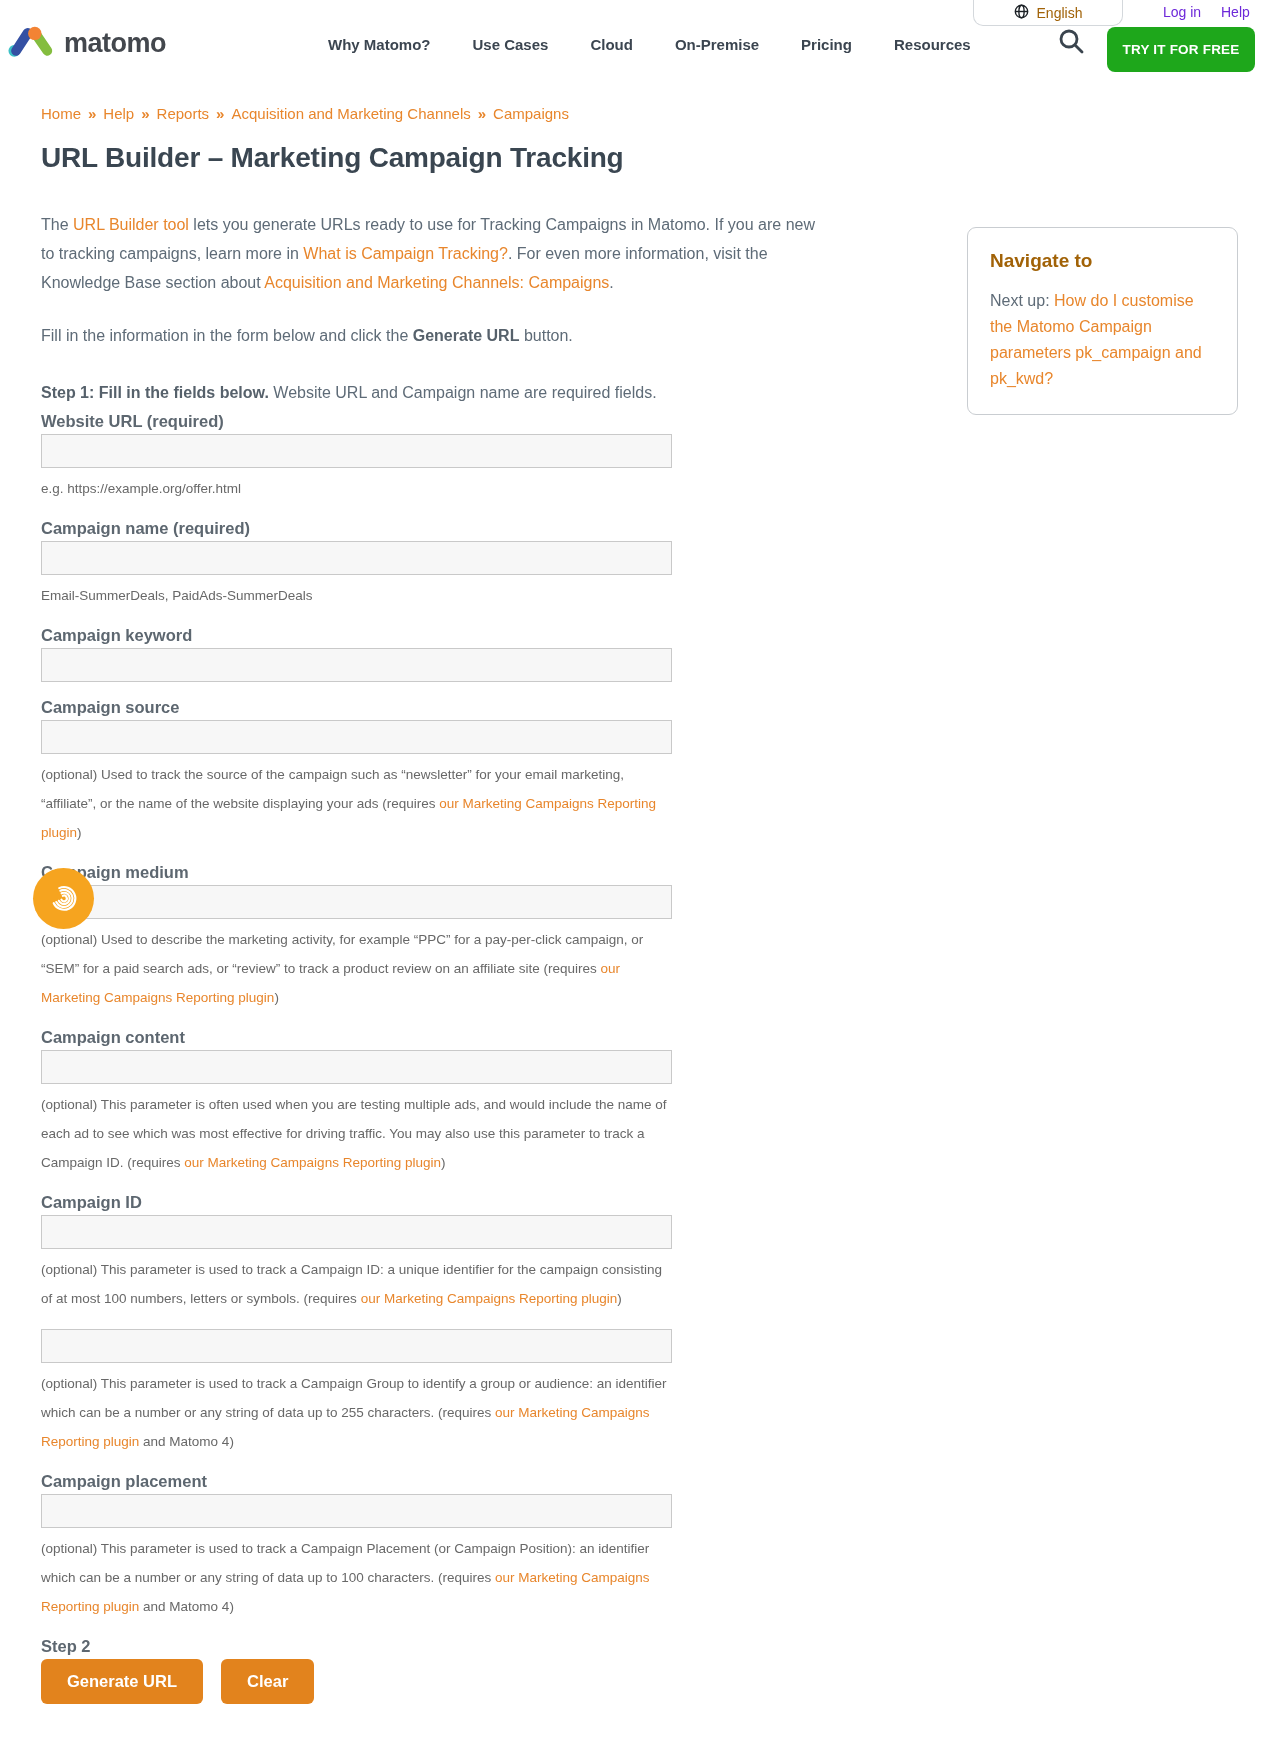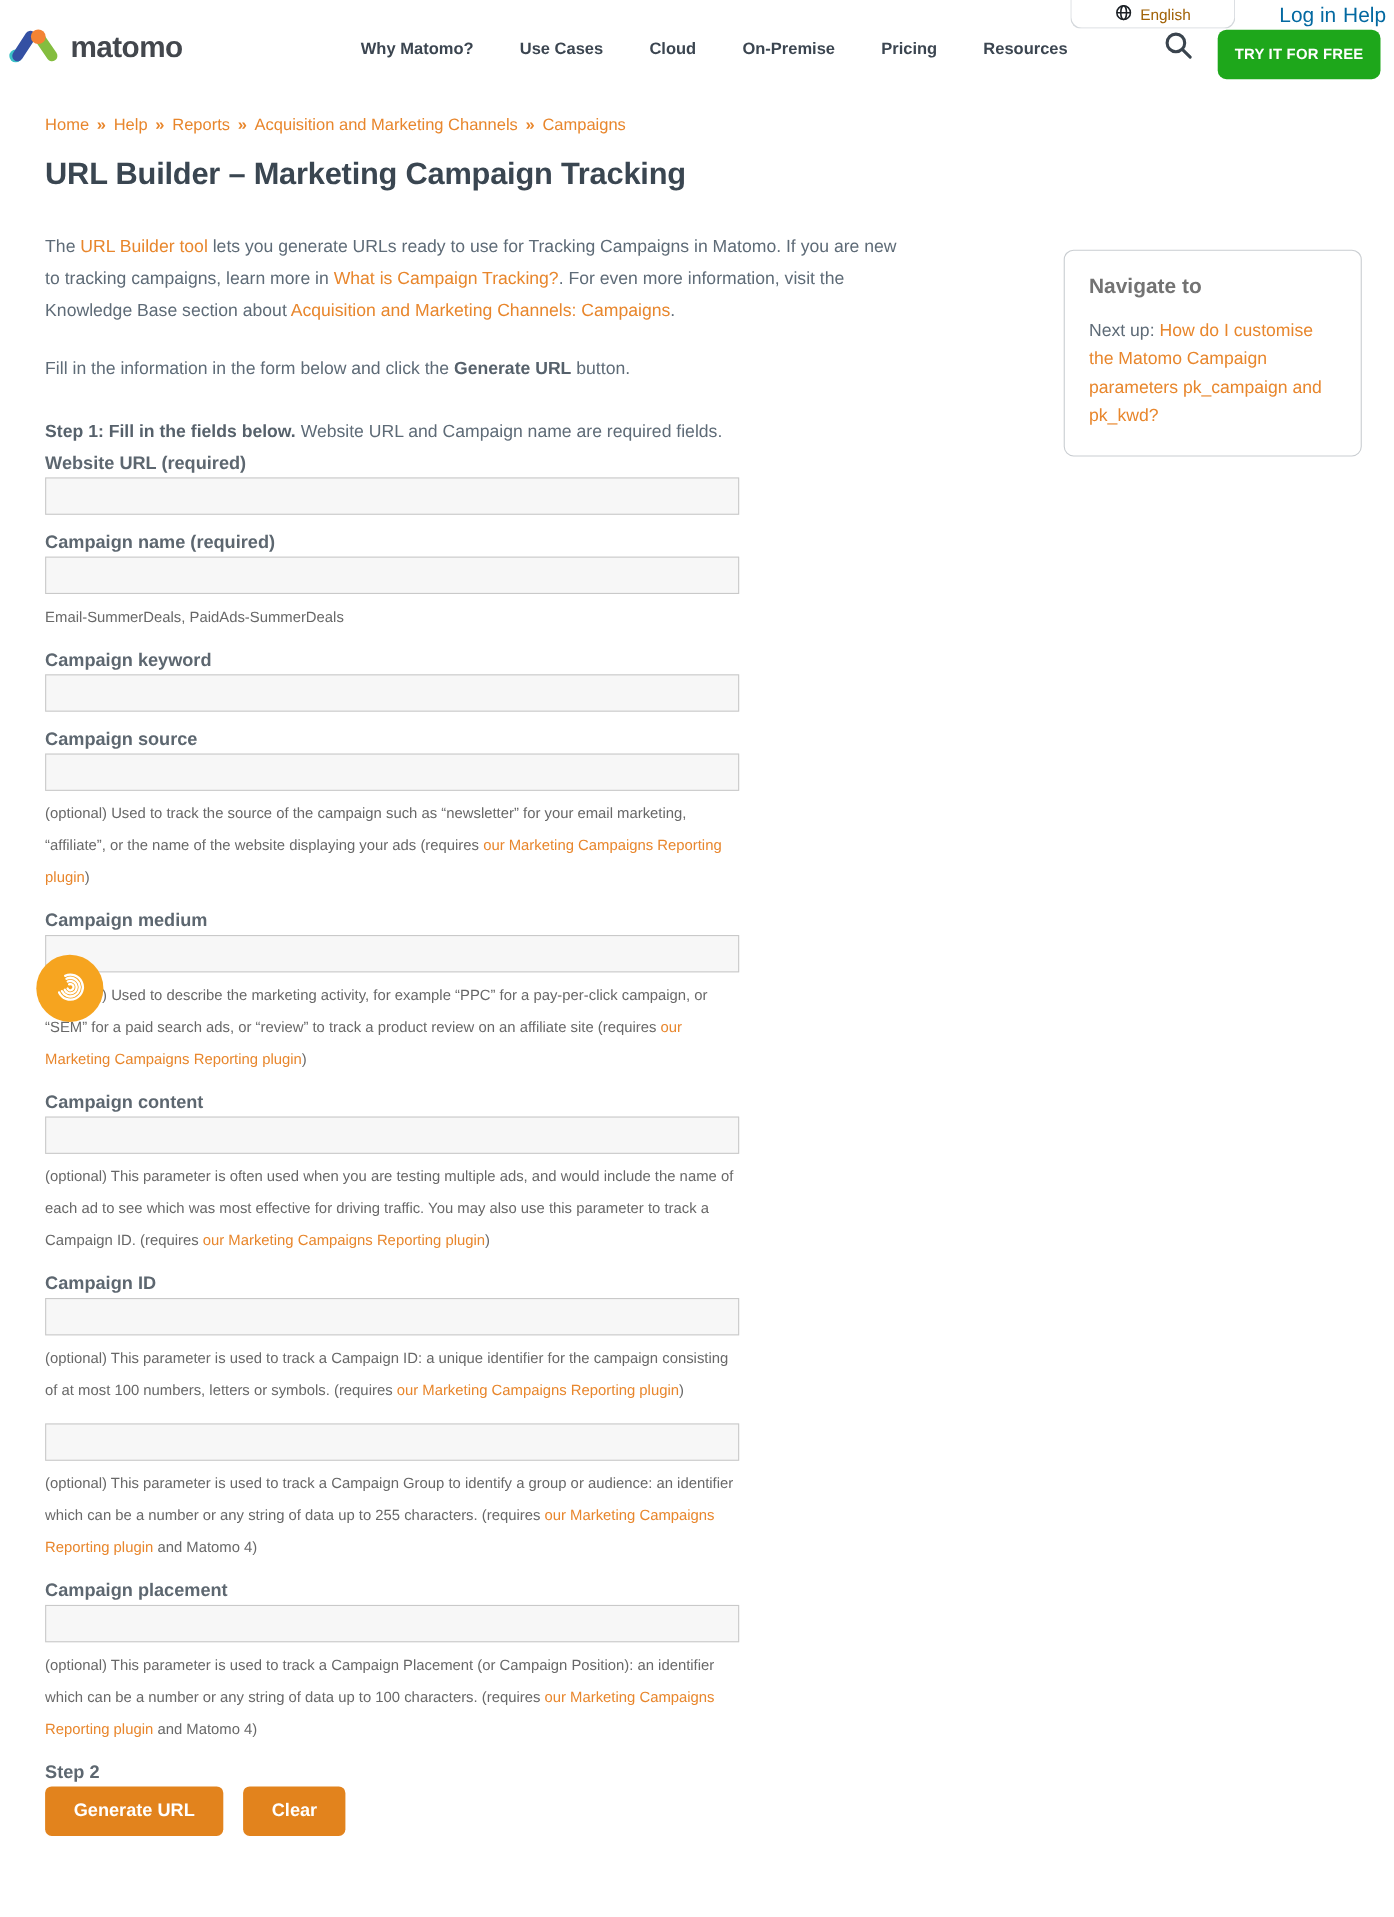--- a/index.html
+++ b/index.html
@@ -7,21 +7,21 @@
   .page { position:relative; width:1267px; height:1743px; background:#fff; overflow:hidden; margin:0 auto; }
 
   
   header { position:relative; height:80px; }
   .logo { position:absolute; left:8px; top:24px; display:flex; align-items:center; gap:6px; cursor:pointer; }
   .logo-word { font-size:27px; font-weight:700; color:#43474d; letter-spacing:-0.5px; }
   .main-nav { position:absolute; left:328px; top:36px; display:flex; gap:42px; }
   .main-nav a { font-size:15px; font-weight:700; color:#3b4550; text-decoration:none; }
   .lang-box { position:absolute; left:973px; top:0; width:150px; height:26px; border:1px solid #d4d8dc; border-top:none; border-radius:0 0 10px 10px; display:flex; align-items:center; justify-content:center; gap:8px; background:#fff; cursor:pointer; }
   .lang-box span { font-size:14px; color:#a16207; }
-  .top-link { position:absolute; top:4px; font-size:19px; color:#0369a1; text-decoration:none; }
+  .top-link { position:absolute; top:4px; font-size:14px; color:#6d28d9; text-decoration:none; }
   .top-login { left:1163px; }
   .top-help  { left:1221px; }
   .search-btn { position:absolute; left:1056px; top:26px; width:30px; height:30px; cursor:pointer; }
   .cta { position:absolute; left:1107px; top:27px; width:148px; height:45px; background:#1ea71b; color:#fff; border:none; border-radius:8px; font-family:inherit; font-size:13.5px; font-weight:700; letter-spacing:0.2px; cursor:pointer; }
 
   
   .content { margin-left:41px; }
   .breadcrumb { margin-top:25px; font-size:15px; }
   .breadcrumb a { color:#e8862c; text-decoration:none; }
   .breadcrumb .sep { color:#e8862c; margin:0 7px; font-weight:700; }
@@ -39,21 +39,21 @@
   .f-label { display:block; font-size:16.5px; font-weight:700; color:#5d6770; line-height:19px; margin-bottom:3px; }
   .f-input { display:block; width:631px; height:34px; background:#f7f7f7; border:1px solid #c9c9c9; border-radius:0; font-family:inherit; font-size:14px; color:#333; padding:0 8px; }
   .f-help { margin-top:6px; font-size:13.5px; line-height:29px; color:#686868; }
 
   .step-label { font-size:16.5px; font-weight:700; color:#5d6770; line-height:19px; }
   .btn-row { margin-top:3px; display:flex; gap:18px; }
   .btn-orange { height:45px; padding:0 26px; background:#e2831d; border:none; border-radius:6px; color:#fff; font-family:inherit; font-size:16.5px; font-weight:700; cursor:pointer; }
 
   
   .nav-box { position:absolute; left:967px; top:227px; width:271px; border:1px solid #c9cdd1; border-radius:9px; background:#fff; padding:22px; }
-  .nav-box h2 { font-size:19px; font-weight:700; color:#737373; margin-bottom:16px; }
+  .nav-box h2 { font-size:19px; font-weight:700; color:#a16207; margin-bottom:16px; }
   .nav-box p { font-size:16px; line-height:26px; color:#5e6b77; }
 
   
   .fp-badge { position:absolute; left:33px; top:868px; width:61px; height:61px; border-radius:50%; background:#f6a41f; display:flex; align-items:center; justify-content:center; cursor:pointer; z-index:5; }
 </style>
 </head>
 <body>
 
 <div class="page">
 
@@ -115,20 +115,21 @@
 
     <p class="instruction"><span>Fill in the information in the form below and click the </span><b>Generate URL</b><span> button.</span></p>
 
     <p class="step1"><b>Step 1: Fill in the fields below.</b><span> Website URL and Campaign name are required fields.</span></p>
 
     <div class="form">
 
       <div class="field">
         <label class="f-label">Website URL (required)</label>
         <input class="f-input" type="text" style="">
+        <div class="f-help"><span>e.g. https://example.org/offer.html</span></div>
       </div>
 
       <div class="field">
         <label class="f-label">Campaign name (required)</label>
         <input class="f-input" type="text" style="">
         <div class="f-help"><span>Email-SummerDeals, PaidAds-SummerDeals</span></div>
       </div>
 
       <div class="field">
         <label class="f-label">Campaign keyword</label>

